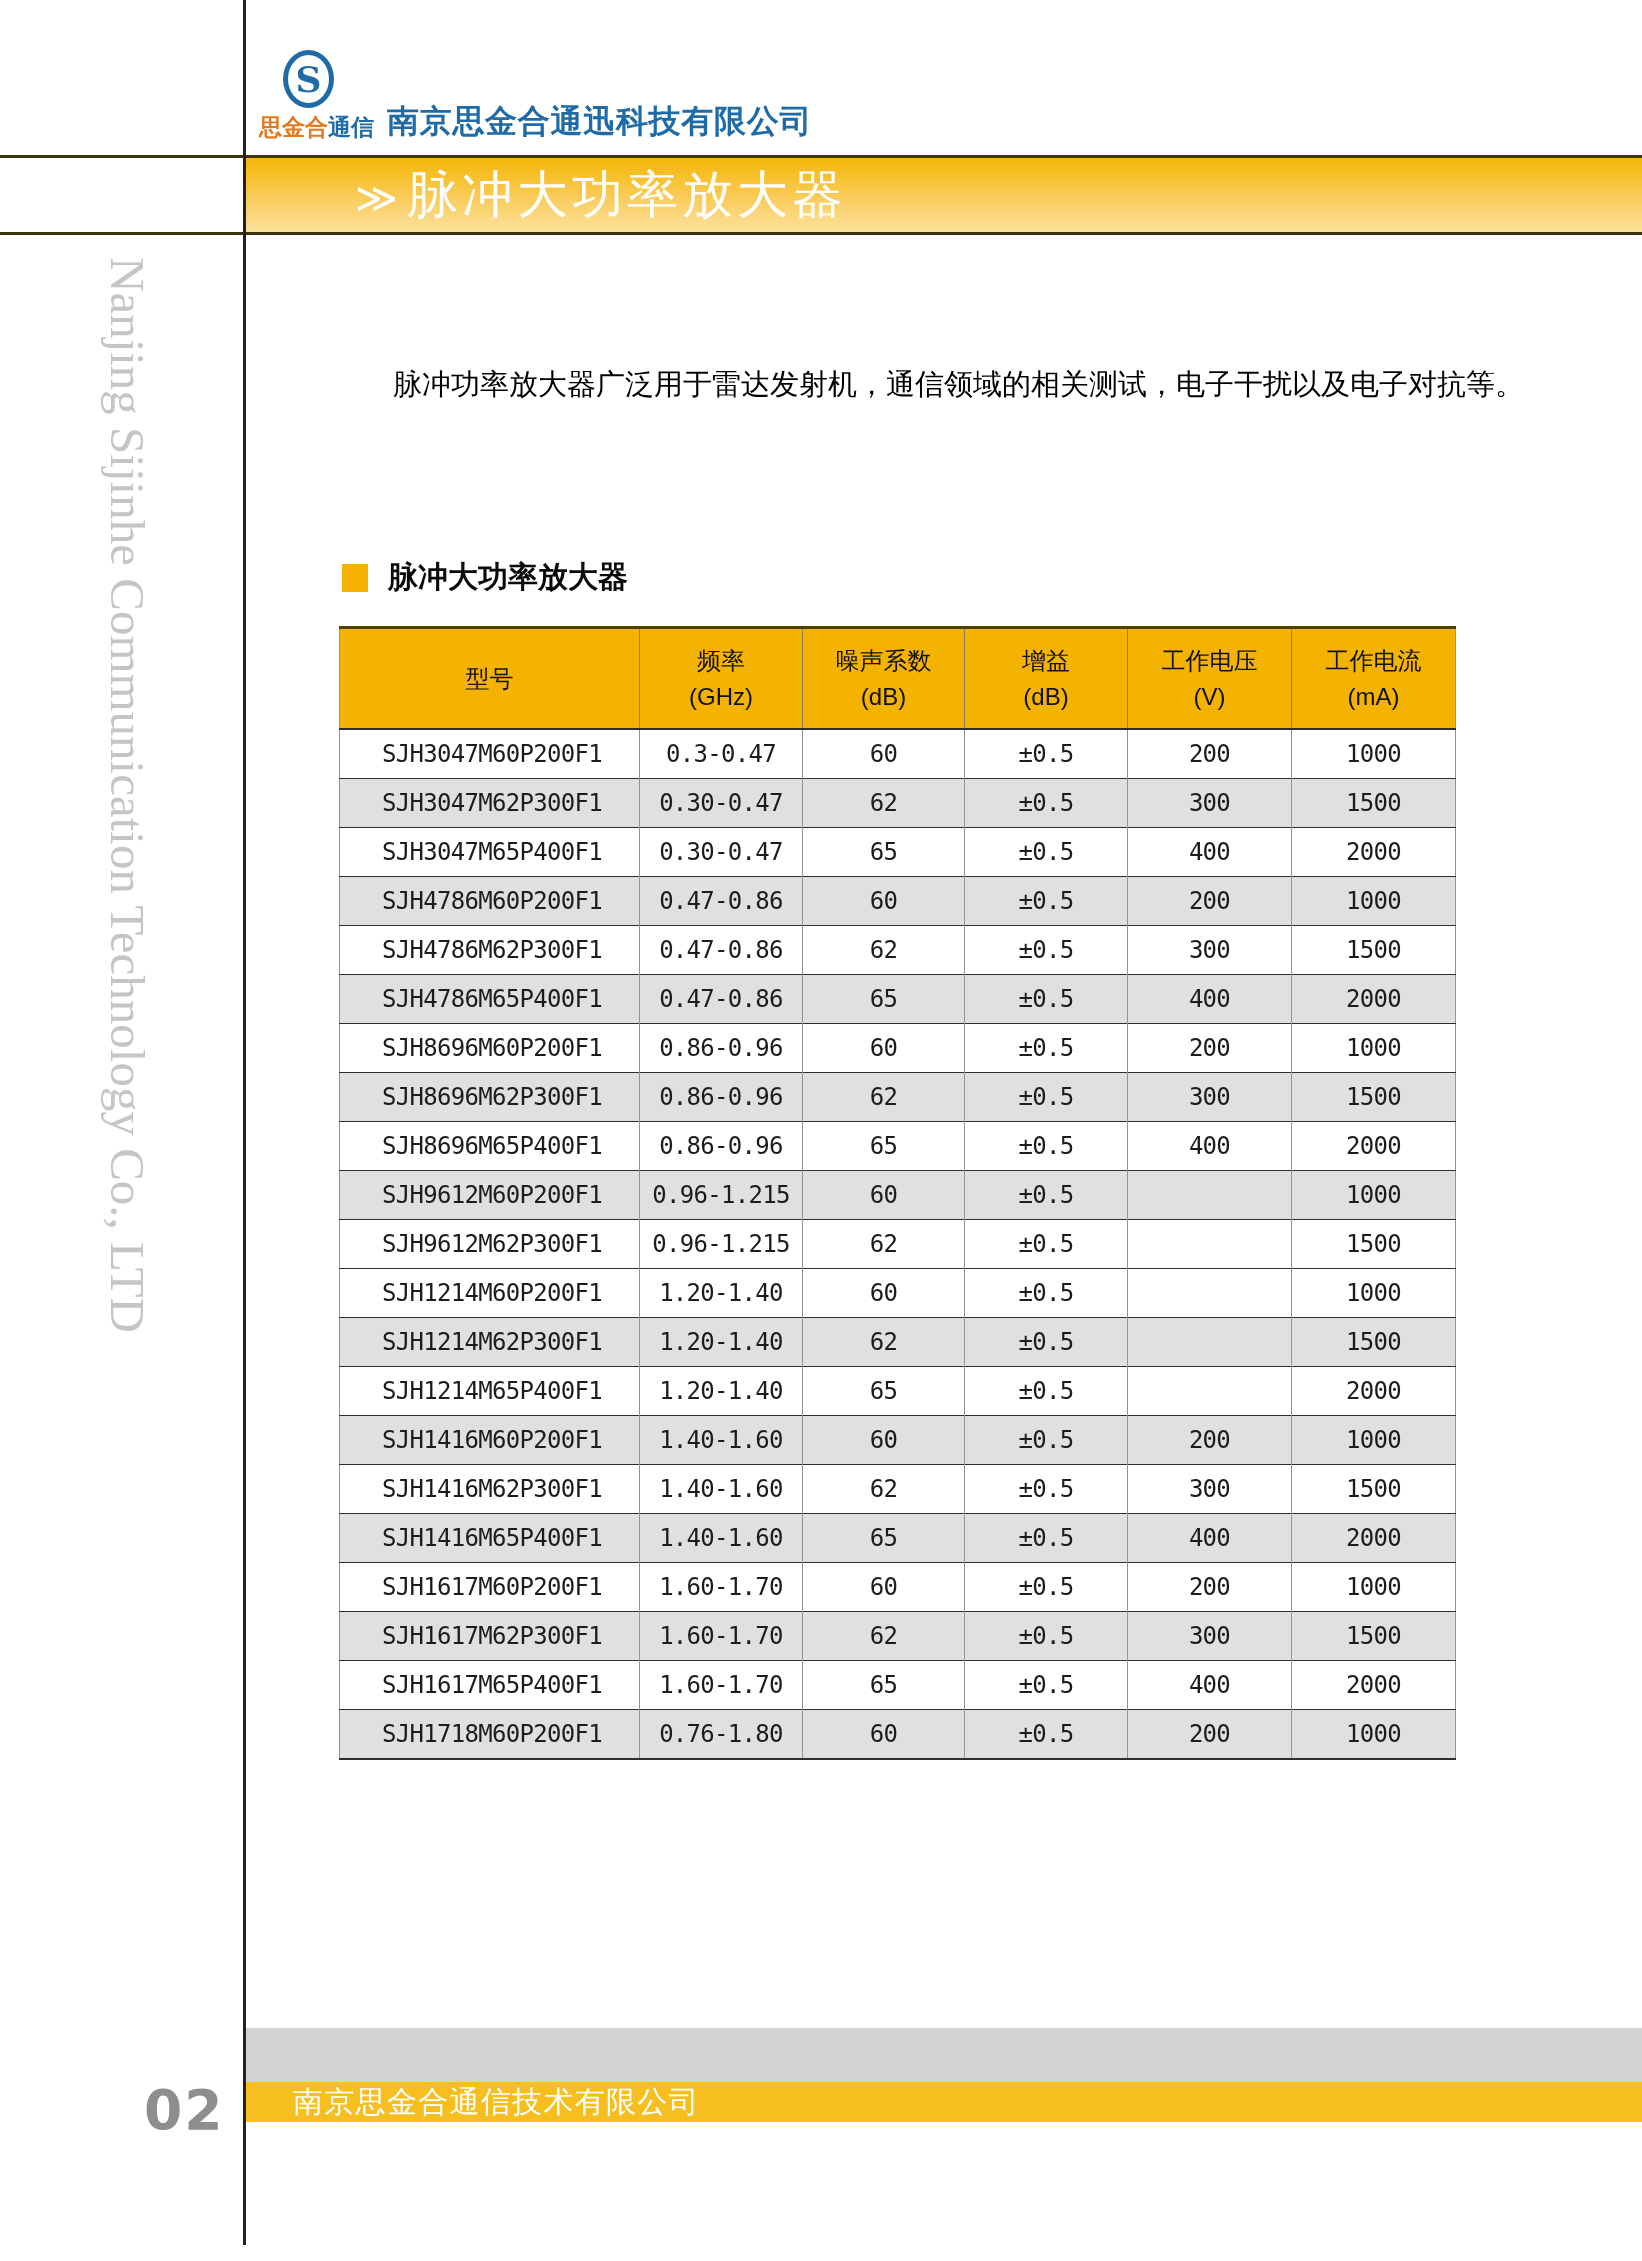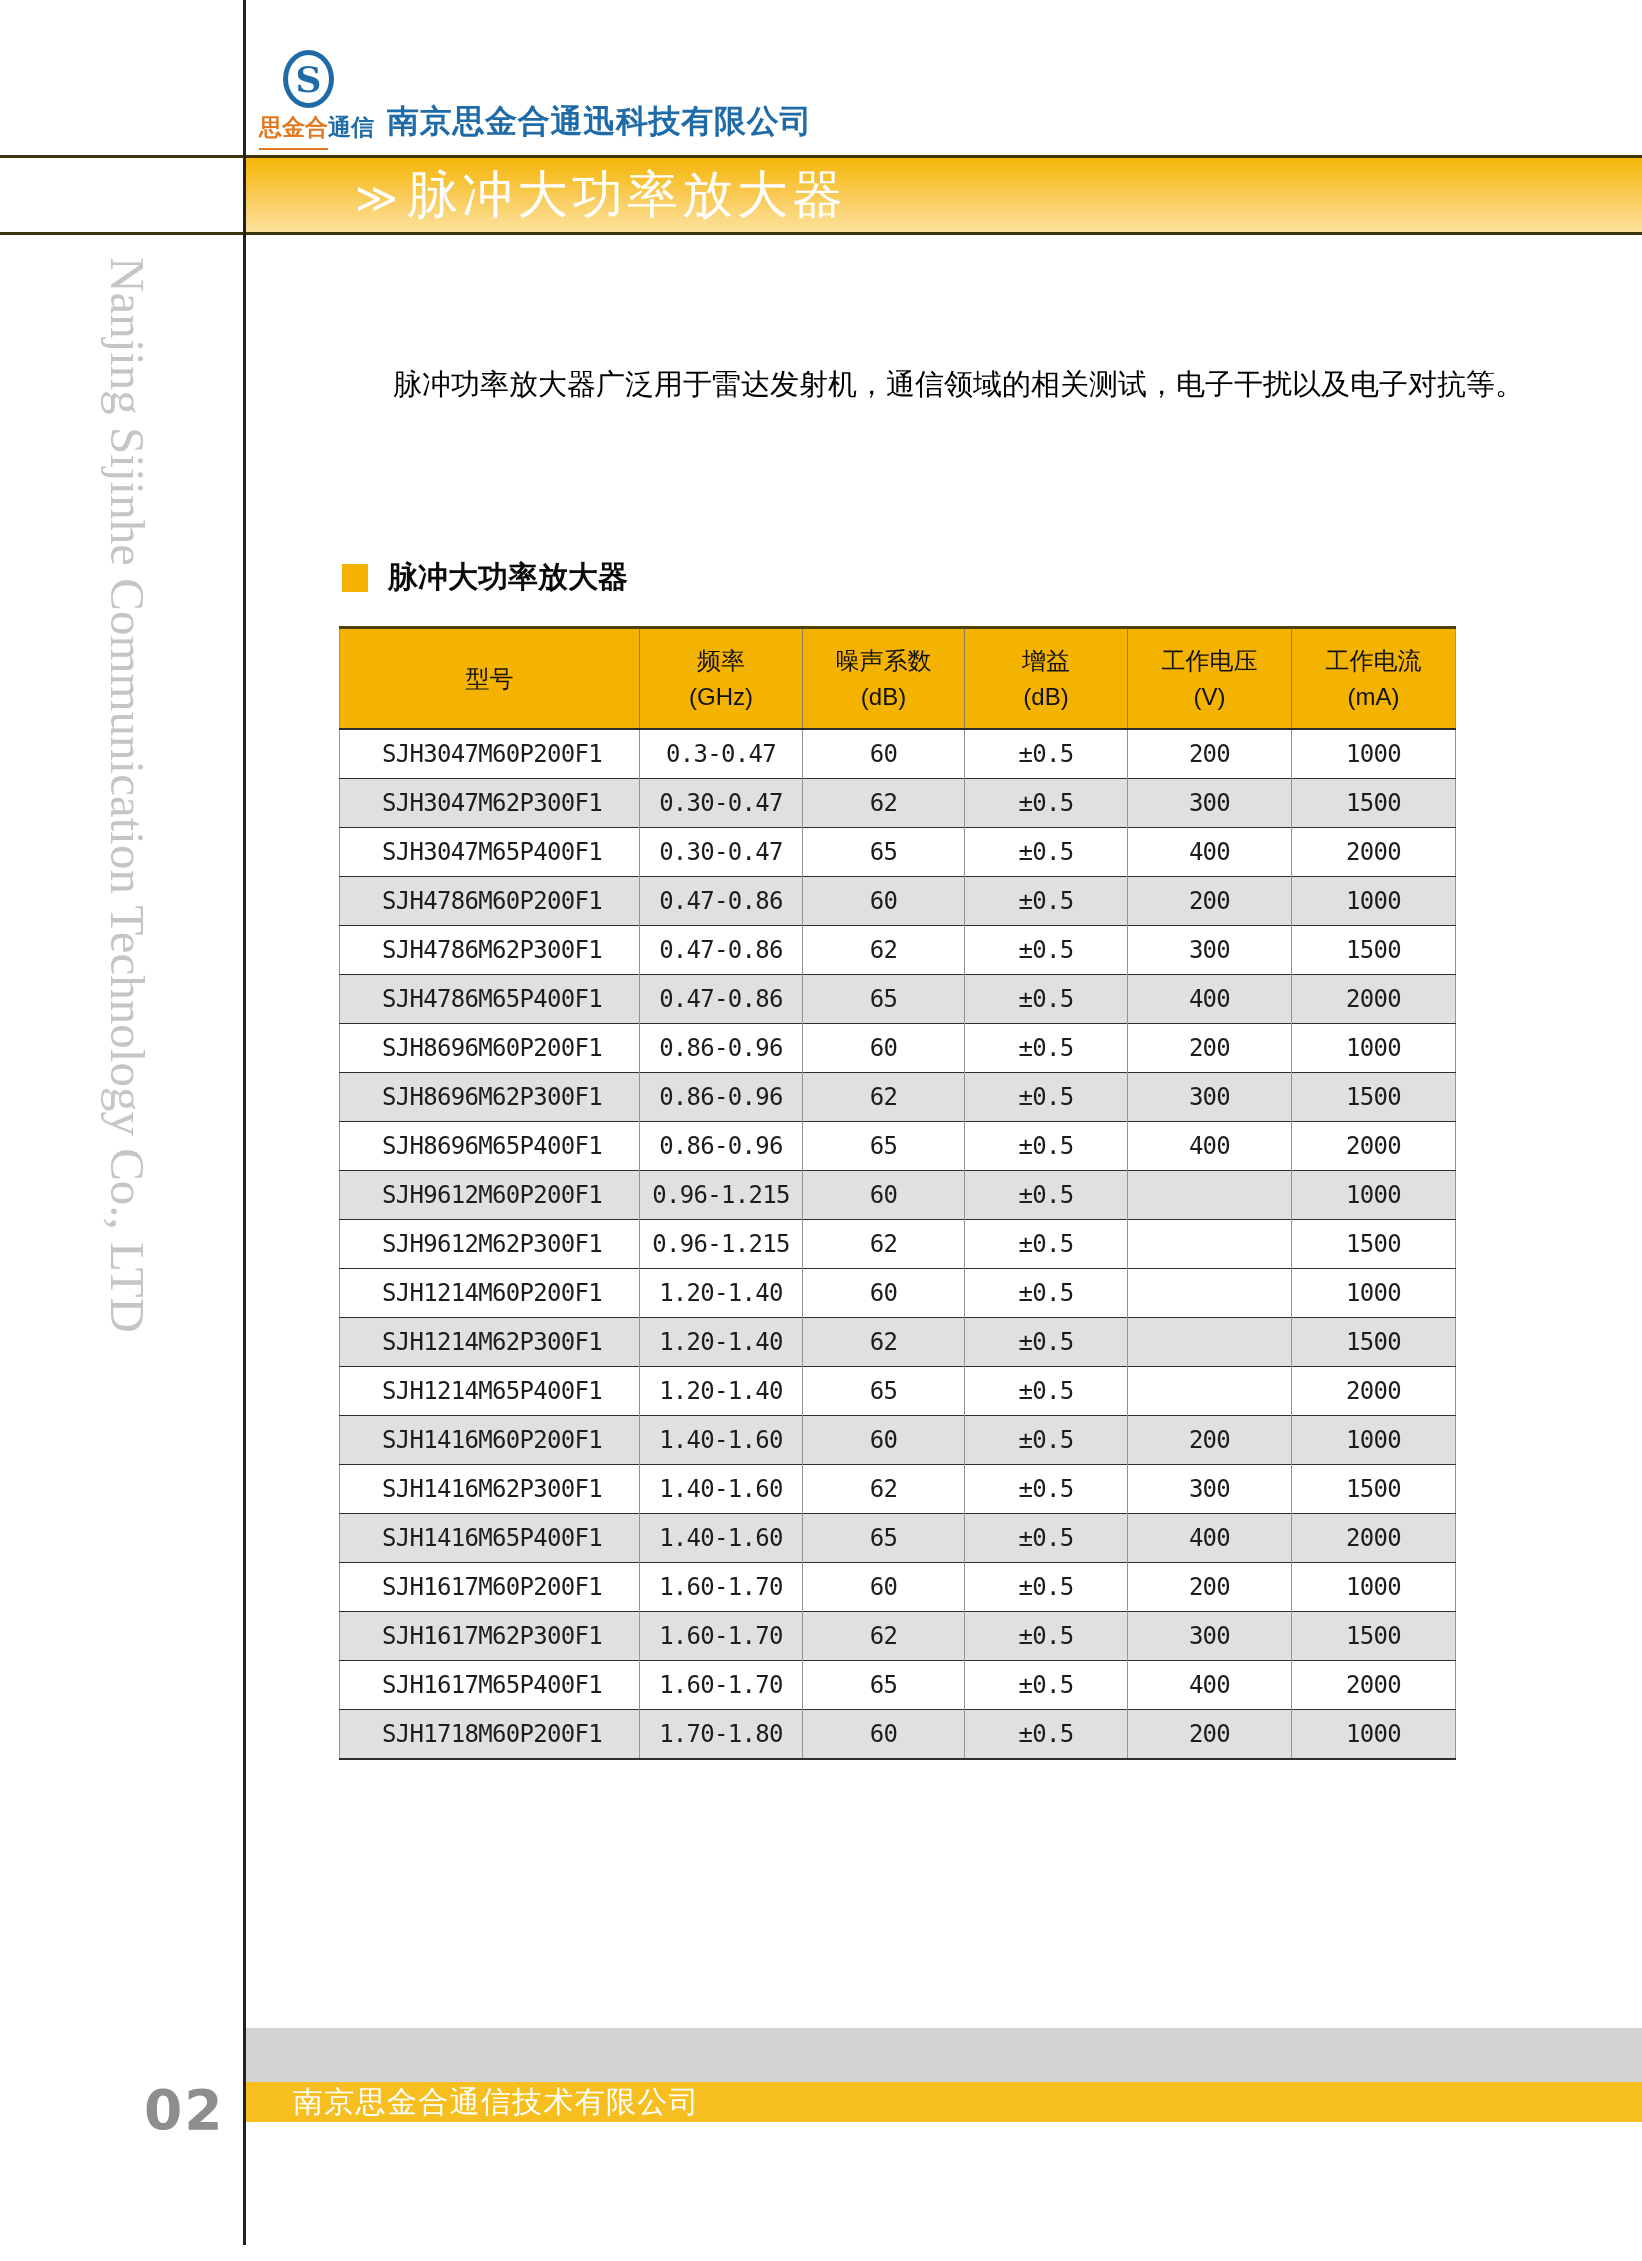--- a/index.html
+++ b/index.html
@@ -14,21 +14,21 @@
   .v-rule{position:absolute;left:243px;top:0;width:2.6px;height:2245px;background:#222222;z-index:6;}
 
   
   .logo-circle{
     position:absolute;left:283px;top:50px;width:51px;height:58px;
     border:5.3px solid var(--brand_blue,#1E6BA8);border-radius:50%;
     box-sizing:border-box;display:flex;align-items:center;justify-content:center;
   }
   .logo-s{font-family:"DejaVu Serif",serif;font-weight:bold;font-size:36px;color:var(--brand_blue,#1E6BA8);line-height:1;}
   .brand-line{position:absolute;left:259px;top:112px;font-size:23px;font-weight:bold;white-space:nowrap;}
-  .brand-orange{color:var(--brand_orange,#E0791F);border-bottom:2.6px solid var(--brand_orange,#E0791F);padding-bottom:8px;}
+  .brand-orange{color:var(--brand_orange,#E0791F);border-bottom:2.6px solid var(--brand_orange,#E0791F);padding-bottom:15px;}
   .brand-blue{color:var(--brand_blue,#1E6BA8);}
   .company-name{
     position:absolute;left:387px;top:100px;
     font-size:32px;font-weight:bold;color:var(--brand_blue,#1E6BA8);
     letter-spacing:0.7px;white-space:nowrap;
   }
 
   
   .banner-line-top{position:absolute;left:0;top:155px;width:1642px;height:2.6px;background:#3e3510;z-index:4;}
   .banner-line-bottom{position:absolute;left:0;top:232px;width:1642px;height:2.6px;background:#3e3510;z-index:4;}
@@ -323,21 +323,21 @@
           <tr class="row-white">
             <td class="model-cell">SJH1617M65P400F1</td>
             <td>1.60-1.70</td>
             <td>65</td>
             <td>±0.5</td>
             <td>400</td>
             <td>2000</td>
           </tr>
           <tr class="row-gray">
             <td class="model-cell">SJH1718M60P200F1</td>
-            <td>1.70-1.80</td>
+            <td>0.76-1.80</td>
             <td>60</td>
             <td>±0.5</td>
             <td>200</td>
             <td>1000</td>
           </tr>
         </tbody>
     </table>
   </div>
 
   <div class="footer-gray"></div>

